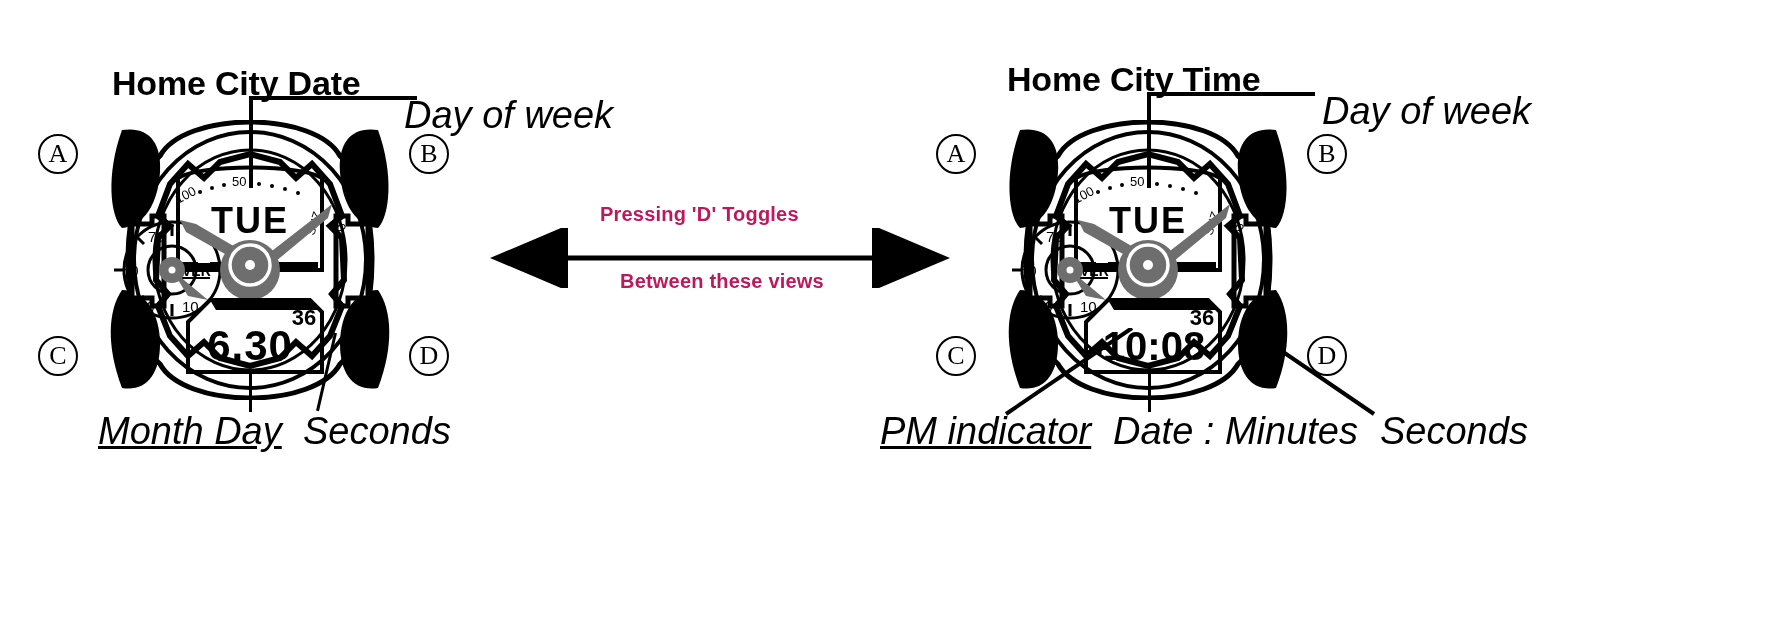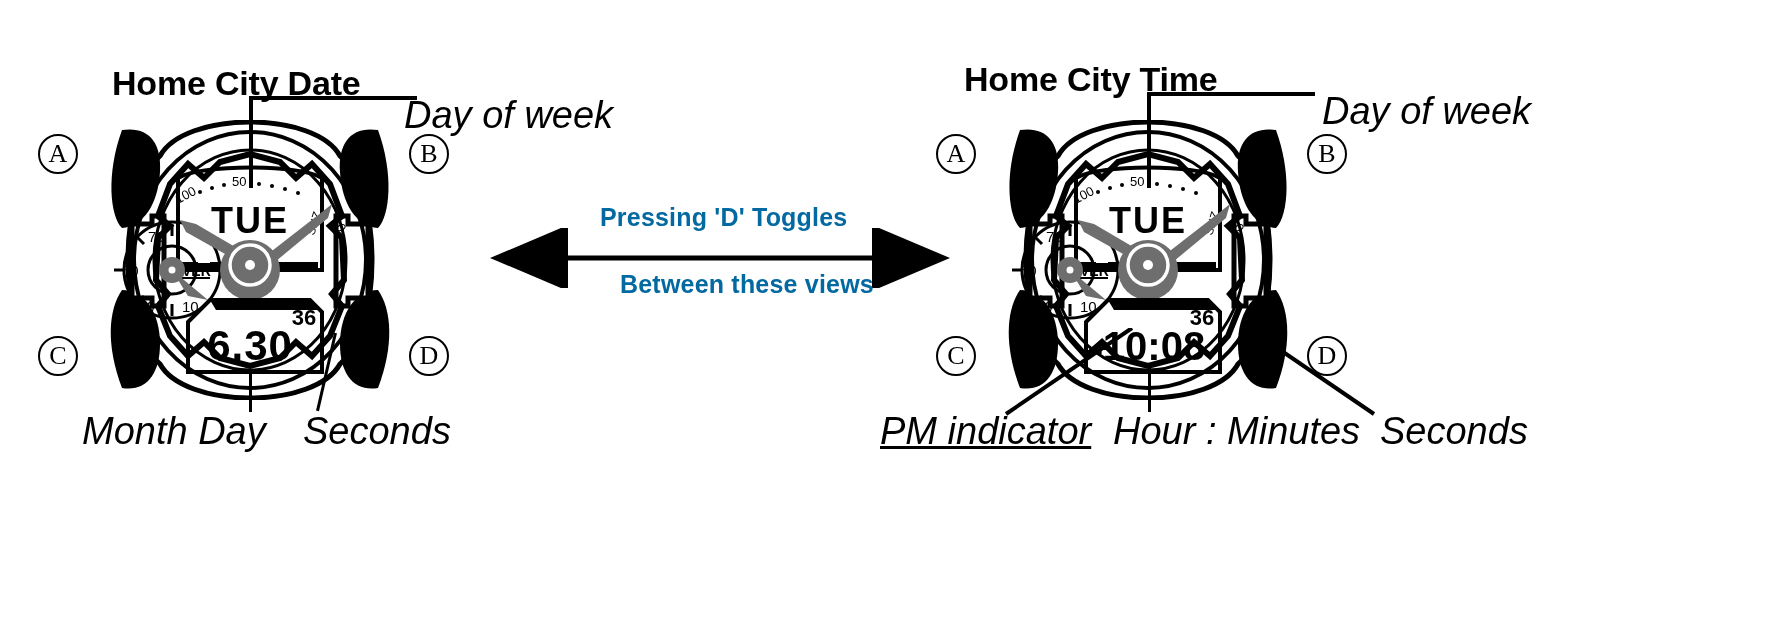--- a/index.html
+++ b/index.html
@@ -26,39 +26,39 @@
   .panel-title {
     position: absolute;
     font-family: "Liberation Sans", sans-serif;
     font-weight: bold;
     font-size: 34px;
     color: #000000;
     white-space: nowrap;
     letter-spacing: -0.2px;
   }
   #title-left  { left: 112px; top: 16px; }
-  #title-right { left: 964px; top: 12px; }
+  #title-right { left: 1007px; top: 12px; }
 
   
   .callout {
     position: absolute;
     font-family: "Liberation Sans", sans-serif;
     font-style: italic;
     font-size: 38px;
     color: #000000;
     white-space: nowrap;
   }
 
   
   .toggle-text {
     position: absolute;
     font-family: "Liberation Sans", sans-serif;
     font-weight: bold;
-    font-size: 25px;
-    color: #0369a1;
+    font-size: 20px;
+    color: #be185d;
     white-space: nowrap;
     letter-spacing: 0.2px;
   }
   #toggle-line1 { left: 600px; top: 155px; }
   #toggle-line2 { left: 620px; top: 222px; }
 
   
   .btn-badge {
     position: absolute;
     width: 40px;
@@ -179,21 +179,21 @@
 
         <text x="244" y="205" text-anchor="middle" font-family="Liberation Sans, sans-serif" font-weight="bold" font-size="22" fill="#000">36</text>
       </g>
     </svg>
 
     <div class="leader" style="left:249px; top:48px; width:168px; height:4px;"></div>
     <div class="leader" style="left:249px; top:48px; width:4px; height:92px;"></div>
     <div class="callout" style="left:404px; top:46px;">Day of week</div>
 
     <div class="leader" style="left:249px; top:322px; width:3px; height:42px;"></div>
-    <div class="callout" style="left:82px; top:362px;">Month Day</div>
+    <div class="callout" style="left:98px; top:362px;text-decoration:underline;">Month Day</div>
 
     <div class="leader" style="left:334px; top:285px; width:3px; height:80px; transform:rotate(13deg); transform-origin: top center;"></div>
     <div class="callout" style="left:303px; top:362px;">Seconds</div>
   </div>
 
   <div>
     <svg style="position:absolute; left:490px; top:180px;" width="460" height="60" viewBox="0 0 460 60">
       <line x1="68" y1="30" x2="392" y2="30" stroke="#000" stroke-width="5"></line>
       <polygon points="0,30 78,-3 78,63" fill="#000"></polygon>
       <polygon points="460,30 382,-3 382,63" fill="#000"></polygon>
@@ -295,21 +295,21 @@
     <div class="leader" style="left:1147px; top:44px; width:168px; height:4px;"></div>
     <div class="leader" style="left:1147px; top:44px; width:4px; height:96px;"></div>
     <div class="callout" style="left:1322px; top:42px;">Day of week</div>
 
     <svg style="position:absolute; left:1000px; top:280px;" width="140" height="90" viewBox="0 0 140 90">
       <line x1="132" y1="0" x2="6" y2="86" stroke="#000" stroke-width="4"></line>
     </svg>
     <div class="callout" style="left:880px; top:362px;text-decoration:underline;">PM indicator</div>
 
     <div class="leader" style="left:1148px; top:320px; width:3px; height:44px;"></div>
-    <div class="callout" style="left:1113px; top:362px;">Hour : Minutes</div>
+    <div class="callout" style="left:1113px; top:362px;">Date : Minutes</div>
 
     <svg style="position:absolute; left:1240px; top:280px;" width="140" height="90" viewBox="0 0 140 90">
       <line x1="8" y1="0" x2="134" y2="86" stroke="#000" stroke-width="4"></line>
     </svg>
     <div class="callout" style="left:1380px; top:362px;">Seconds</div>
   </div>
 
 </div>
 
 </body></html>

